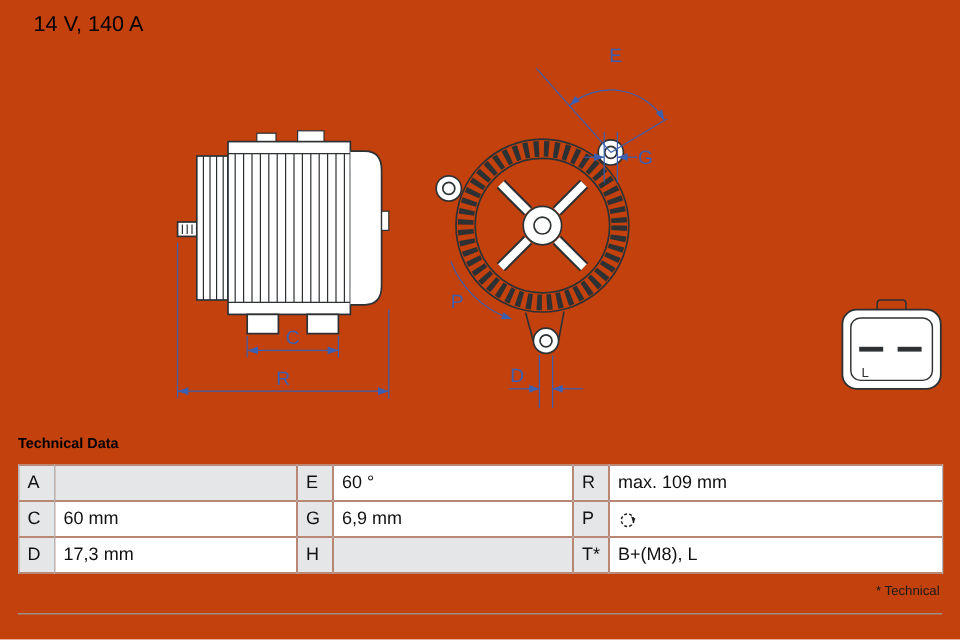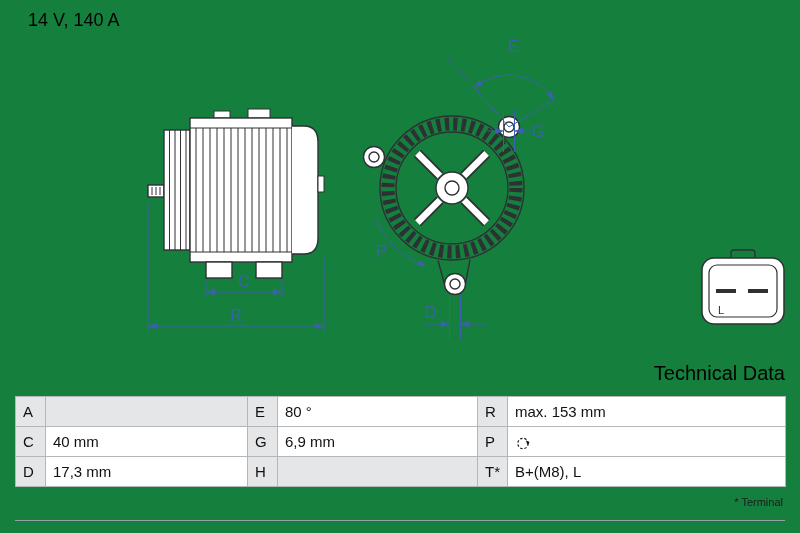--- a/index.html
+++ b/index.html
@@ -1,38 +1,38 @@
 <!DOCTYPE html>
 <html><head>
 <meta charset="utf-8">
 <style>
   html, body { margin: 0; padding: 0; background: #ffffff; }
   .page {
     position: relative;
     width: 800px;
     height: 533px;
-    background: #15803d;
+    background: #c2410c;
     font-family: "Liberation Sans", sans-serif;
     color: #111111;
     overflow: hidden;
   }
   .rating {
     position: absolute;
     left: 28px;
     top: 10px;
     font-size: 18px;
     color: #000000;
   }
   svg.drawing { position: absolute; left: 0; top: 0; }
   svg text { font-family: "Liberation Sans", sans-serif; }
   .dim-text { fill: #3d5fae; font-size: 16px; }
   .part-text { fill: #2e3133; font-size: 11px; }
 
   .tech { position: absolute; left: 15px; top: 362px; width: 770px; }
-  .tech h2 { font-size: 20px; font-weight: normal; margin: 0 0 11px 0; color: #000000; text-align: right; }
+  .tech h2 { font-size: 12px; font-weight: bold; margin: 0 0 11px 0; color: #000000; }
   table.specs {
     border-collapse: collapse;
     width: 770px;
     table-layout: fixed;
     font-size: 15px;
   }
   table.specs td {
     border: 1px solid #b4b7ba;
     height: 29px;
     padding: 0 7px;
@@ -203,27 +203,27 @@
         <col style="width:30px">
           <col style="width:200px">
         <col style="width:30px">
           <col style="width:278px">
       </colgroup>
       <tbody>
         <tr>
           <td class="lbl">A</td>
           <td class="val empty"></td>
           <td class="lbl">E</td>
-          <td class="val">80 °</td>
+          <td class="val">60 °</td>
           <td class="lbl">R</td>
-          <td class="val">max. 153 mm</td>
+          <td class="val">max. 109 mm</td>
         </tr>
         <tr>
           <td class="lbl">C</td>
-          <td class="val">40 mm</td>
+          <td class="val">60 mm</td>
           <td class="lbl">G</td>
           <td class="val">6,9 mm</td>
           <td class="lbl">P</td>
           <td class="val">
             <span class="rot-icon">
               <svg width="16" height="16" viewBox="0 0 16 16">
                 <circle cx="8" cy="8.5" r="5.2" fill="none" stroke="#1a1a1a" stroke-width="1.2" stroke-dasharray="2.4 1.8"></circle>
                 <polygon points="14.6,7.2 10.9,5.2 12.4,10" fill="#1a1a1a"></polygon>
               </svg>
             </span>
@@ -232,16 +232,16 @@
         <tr>
           <td class="lbl">D</td>
           <td class="val">17,3 mm</td>
           <td class="lbl">H</td>
           <td class="val empty"></td>
           <td class="lbl">T*</td>
           <td class="val">B+(M8), L</td>
         </tr>
       </tbody>
     </table>
-    <div class="footnote">* Terminal</div>
+    <div class="footnote">* Technical</div>
   </div>
 
 </div>
 
 </body></html>

